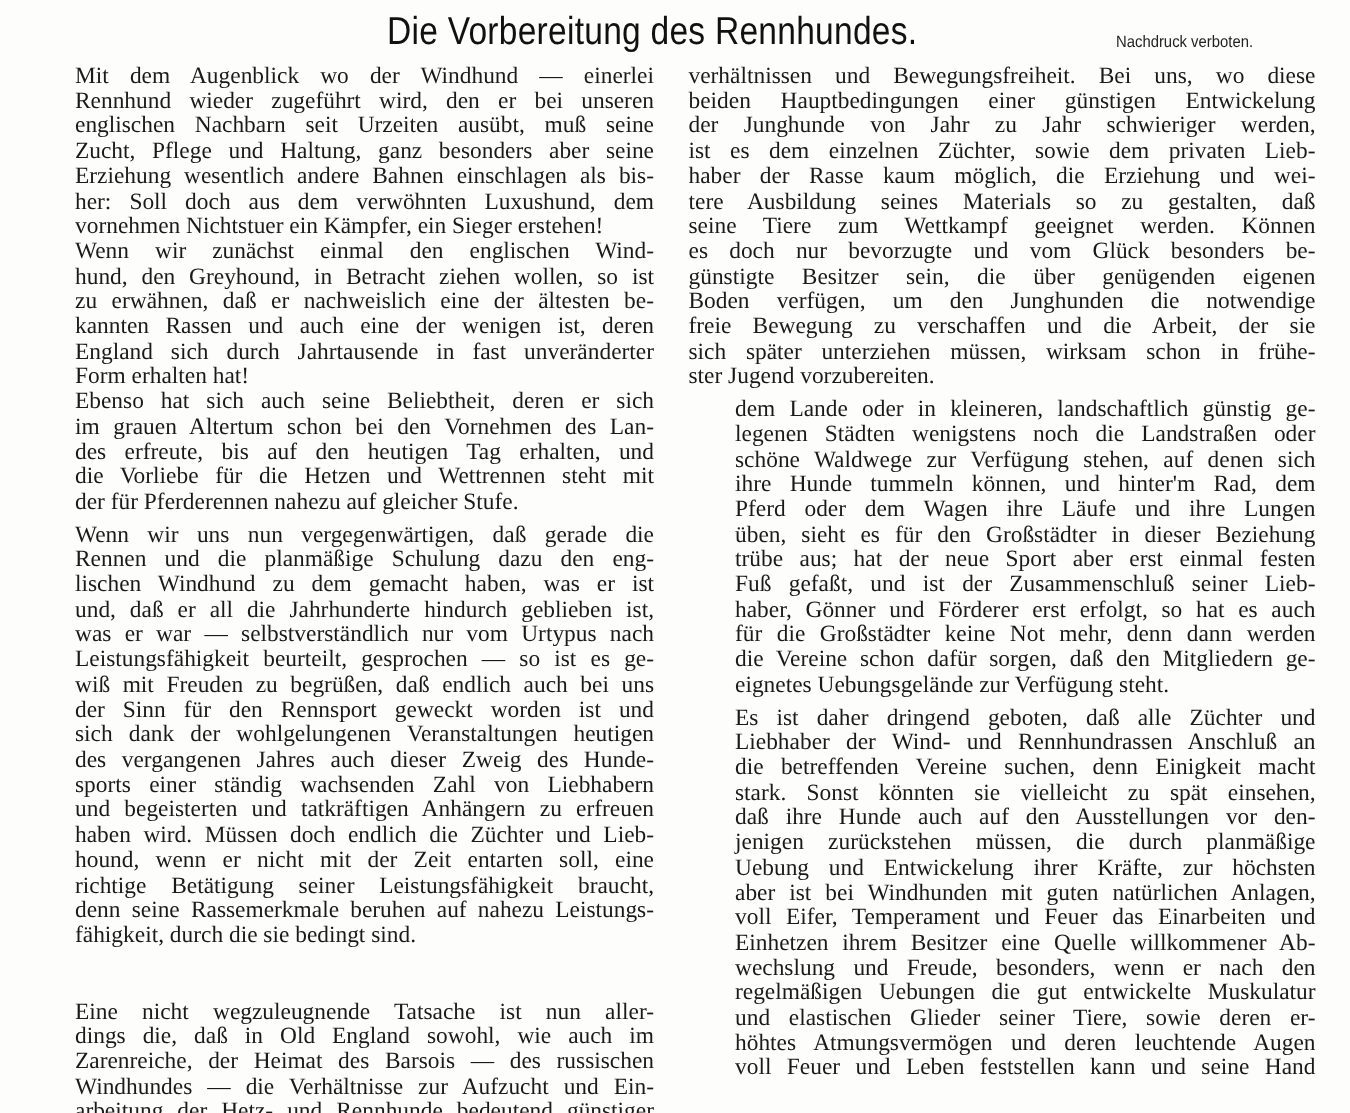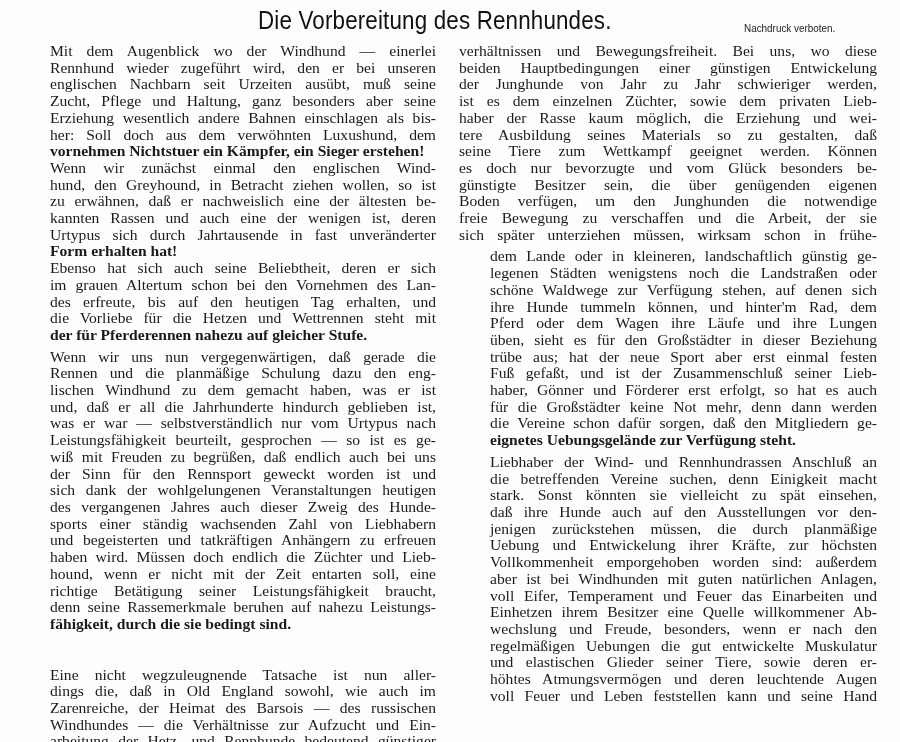--- a/index.html
+++ b/index.html
@@ -28,21 +28,21 @@
     font-size: 15.6px; line-height: 16.7px;
     text-align: justify;
     font-family: "Liberation Serif", "DejaVu Serif", serif;
   }
   .col.left { left: 19px; width: 417px; }
   .col.right { left: 459px; width: 418px; }
   .col p { margin: 0; text-indent: 31px; }
   .col p.gap { margin-top: 5px; }
   .col p.cont { text-indent: 0; }
   .col .line { display: block; text-align: justify; text-align-last: justify; white-space: nowrap; }
-  .col .line.last { text-align-last: left; font-weight: bold; }
+  .col .line.last { text-align-last: left; }
 </style>
 </head>
 <body>
 
 <div class="title">Die Vorbereitung des Rennhundes.</div>
 <div class="notice">Nachdruck verboten.</div>
 
 <div class="col left" id="col-left">
     <p>
       <span class="line" style="text-indent: 31px;">Mit dem Augenblick wo der Windhund — einerlei</span>
@@ -51,21 +51,21 @@
       <span class="line">Zucht, Pflege und Haltung, ganz besonders aber seine</span>
       <span class="line">Erziehung wesentlich andere Bahnen einschlagen als bis-</span>
       <span class="line">her: Soll doch aus dem verwöhnten Luxushund, dem</span>
       <span class="line last">vornehmen Nichtstuer ein Kämpfer, ein Sieger erstehen!</span>
     </p>
     <p>
       <span class="line" style="text-indent: 31px;">Wenn wir zunächst einmal den englischen Wind-</span>
       <span class="line">hund, den Greyhound, in Betracht ziehen wollen, so ist</span>
       <span class="line">zu erwähnen, daß er nachweislich eine der ältesten be-</span>
       <span class="line">kannten Rassen und auch eine der wenigen ist, deren</span>
-      <span class="line">Urtypus sich durch Jahrtausende in fast unveränderter</span>
+      <span class="line">England sich durch Jahrtausende in fast unveränderter</span>
       <span class="line last">Form erhalten hat!</span>
     </p>
     <p>
       <span class="line" style="text-indent: 31px;">Ebenso hat sich auch seine Beliebtheit, deren er sich</span>
       <span class="line">im grauen Altertum schon bei den Vornehmen des Lan-</span>
       <span class="line">des erfreute, bis auf den heutigen Tag erhalten, und</span>
       <span class="line">die Vorliebe für die Hetzen und Wettrennen steht mit</span>
       <span class="line last">der für Pferderennen nahezu auf gleicher Stufe.</span>
     </p>
     <p class="gap">
@@ -102,43 +102,44 @@
       <span class="line">der Junghunde von Jahr zu Jahr schwieriger werden,</span>
       <span class="line">ist es dem einzelnen Züchter, sowie dem privaten Lieb-</span>
       <span class="line">haber der Rasse kaum möglich, die Erziehung und wei-</span>
       <span class="line">tere Ausbildung seines Materials so zu gestalten, daß</span>
       <span class="line">seine Tiere zum Wettkampf geeignet werden.  Können</span>
       <span class="line">es doch nur bevorzugte und vom Glück besonders be-</span>
       <span class="line">günstigte Besitzer sein, die über genügenden eigenen</span>
       <span class="line">Boden verfügen, um den Junghunden die notwendige</span>
       <span class="line">freie Bewegung zu verschaffen und die Arbeit, der sie</span>
       <span class="line">sich später unterziehen müssen, wirksam schon in frühe-</span>
+      <span class="line last">ster Jugend vorzubereiten.</span>
     </p>
     <p class="gap">
       <span class="line">dem Lande oder in kleineren, landschaftlich günstig ge-</span>
       <span class="line">legenen Städten wenigstens noch die Landstraßen oder</span>
       <span class="line">schöne Waldwege zur Verfügung stehen, auf denen sich</span>
       <span class="line">ihre Hunde tummeln können, und hinter'm Rad, dem</span>
       <span class="line">Pferd oder dem Wagen ihre Läufe und ihre Lungen</span>
       <span class="line">üben, sieht es für den Großstädter in dieser Beziehung</span>
       <span class="line">trübe aus; hat der neue Sport aber erst einmal festen</span>
       <span class="line">Fuß gefaßt, und ist der Zusammenschluß seiner Lieb-</span>
       <span class="line">haber, Gönner und Förderer erst erfolgt, so hat es auch</span>
       <span class="line">für die Großstädter keine Not mehr, denn dann werden</span>
       <span class="line">die Vereine schon dafür sorgen, daß den Mitgliedern ge-</span>
       <span class="line last">eignetes Uebungsgelände zur Verfügung steht.</span>
     </p>
     <p class="gap">
+      <span class="line" style="text-indent: 31px;">Es ist daher dringend geboten, daß alle Züchter und</span>
       <span class="line">Liebhaber der Wind- und Rennhundrassen Anschluß an</span>
       <span class="line">die betreffenden Vereine suchen, denn Einigkeit macht</span>
       <span class="line">stark.  Sonst könnten sie vielleicht zu spät einsehen,</span>
       <span class="line">daß ihre Hunde auch auf den Ausstellungen vor den-</span>
       <span class="line">jenigen zurückstehen müssen, die durch planmäßige</span>
       <span class="line">Uebung und Entwickelung ihrer Kräfte, zur höchsten</span>
-      <span class="line">Vollkommenheit emporgehoben worden sind:  außerdem</span>
       <span class="line">aber ist bei Windhunden mit guten natürlichen Anlagen,</span>
       <span class="line">voll Eifer, Temperament und Feuer das Einarbeiten und</span>
       <span class="line">Einhetzen ihrem Besitzer eine Quelle willkommener Ab-</span>
       <span class="line">wechslung und Freude, besonders, wenn er nach den</span>
       <span class="line">regelmäßigen Uebungen die gut entwickelte Muskulatur</span>
       <span class="line">und elastischen Glieder seiner Tiere, sowie deren er-</span>
       <span class="line">höhtes Atmungsvermögen und deren leuchtende Augen</span>
       <span class="line">voll Feuer und Leben feststellen kann und seine Hand</span>
     </p>
   </div>

